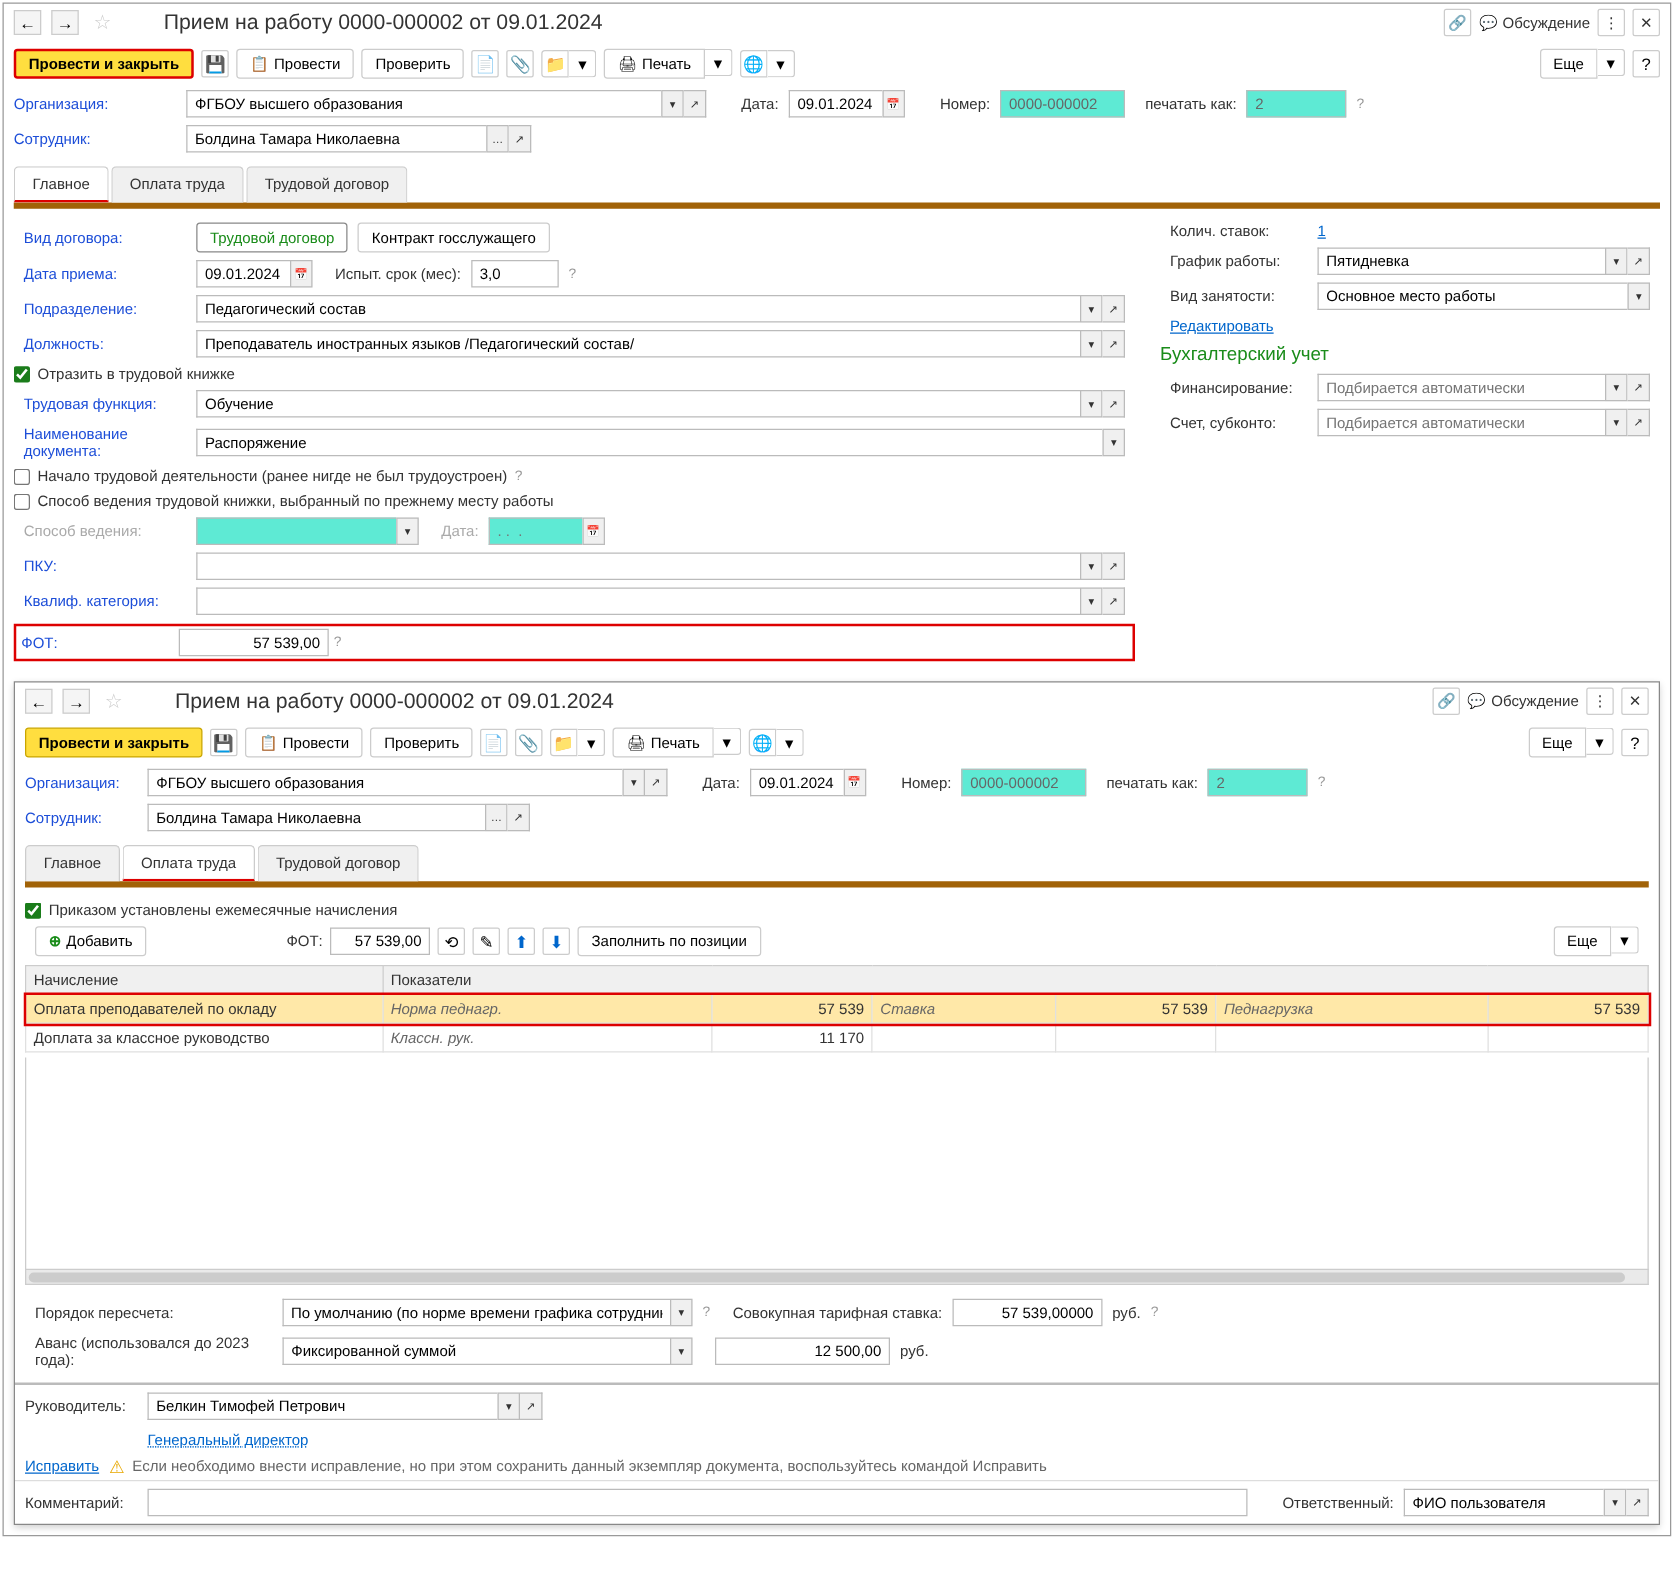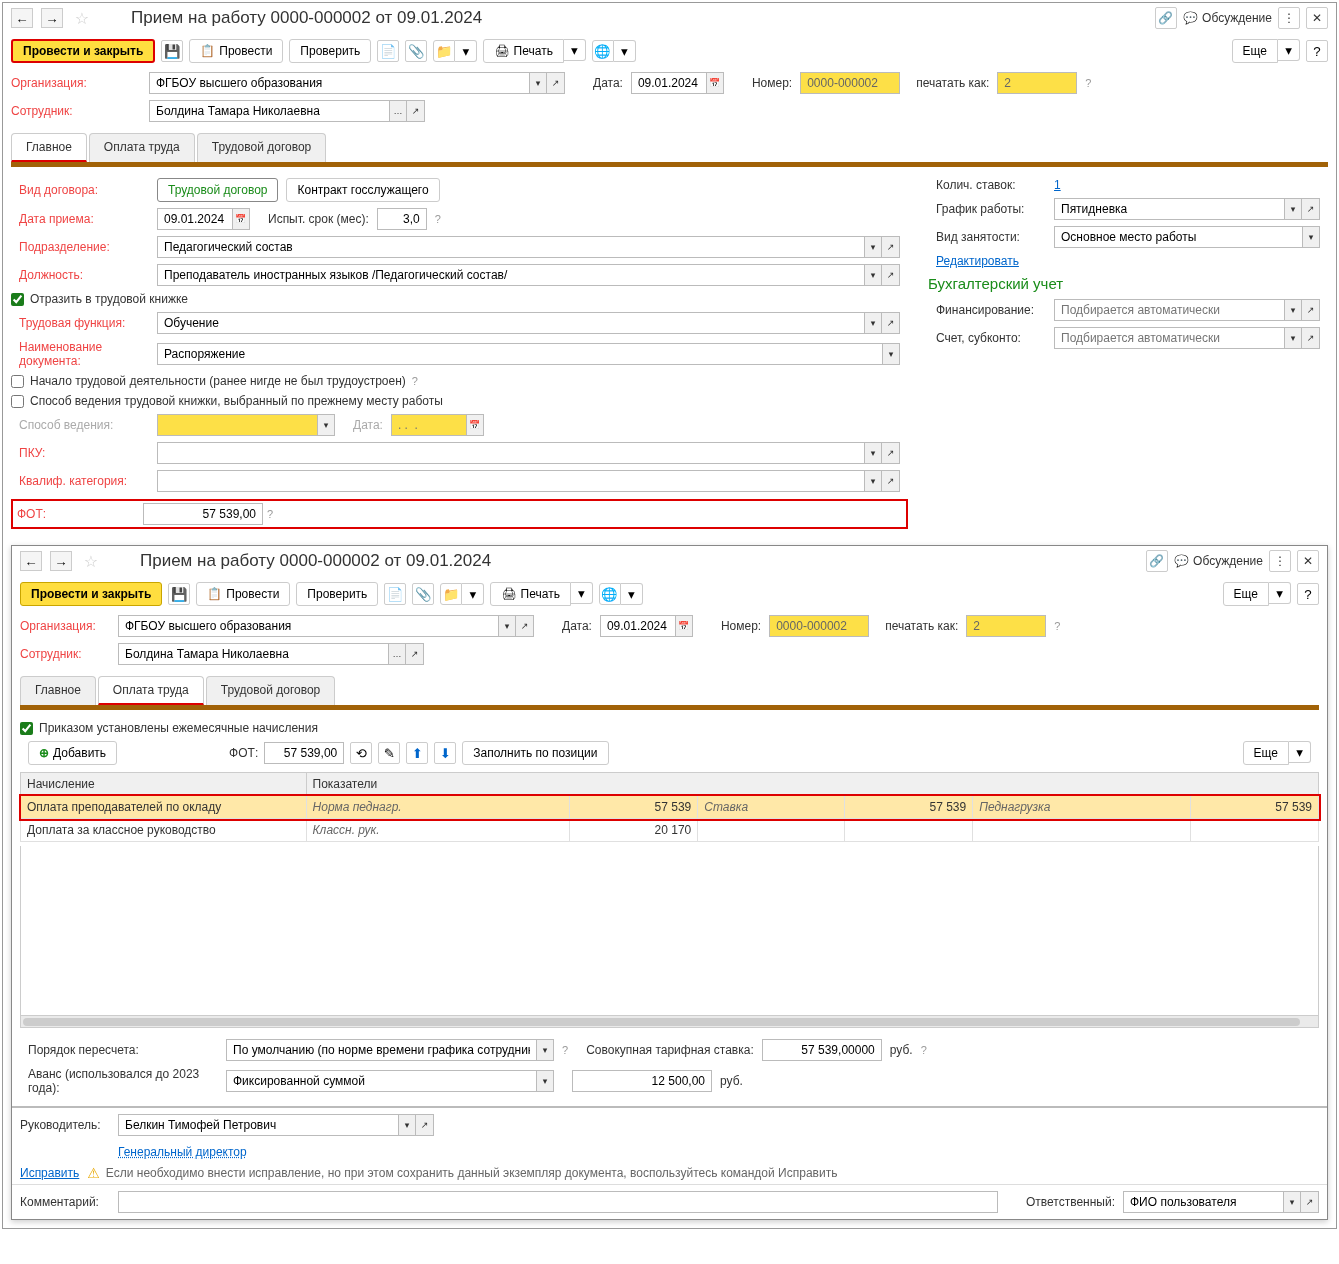--- a/index.html
+++ b/index.html
@@ -13,24 +13,24 @@
 .icon-btn { width: 22px; height: 22px; border: 1px solid #ccc; background: #fff; display: inline-flex; align-items: center; justify-content: center; cursor: pointer; border-radius: 2px; }
 .toolbar { display: flex; align-items: center; padding: 6px 8px; gap: 6px; }
 .btn { border: 1px solid #ccc; background: #fff; padding: 4px 10px; cursor: pointer; border-radius: 3px; font-size: 12px; display: inline-flex; align-items: center; gap: 4px; height: 24px; }
 .btn-yellow { background: #ffde3f; border: 1px solid #c9a500; font-weight: bold; }
 .btn-yellow-hl { background: #ffde3f; border: 2px solid #d00; font-weight: bold; }
 .btn-group { display: flex; }
 .btn-group .btn, .btn-group .icon-btn { border-radius: 0; }
 .btn-group .btn:first-child, .btn-group .icon-btn:first-child { border-radius: 3px 0 0 3px; }
 .btn-group .btn:last-child, .btn-group .icon-btn:last-child { border-radius: 0 3px 3px 0; border-left: none; }
 .form-row { display: flex; align-items: center; padding: 3px 8px; gap: 8px; }
-.label { width: 130px; color: #ef4444; }
+.label { width: 130px; color: #1d4ed8; }
 .label-sm { display: inline-block; }
 .input { border: 1px solid #bbb; padding: 3px 6px; height: 22px; font-size: 12px; background: #fff; }
-.input-ro { background: #fde047; color: #666; }
+.input-ro { background: #5eead4; color: #666; }
 .input-combo { display: flex; }
 .input-combo .input { border-right: none; }
 .combo-btn { width: 18px; height: 22px; border: 1px solid #bbb; background: #f0f0f0; display: inline-flex; align-items: center; justify-content: center; font-size: 9px; cursor: pointer; }
 .combo-btn + .combo-btn { border-left: none; }
 .tabs { display: flex; border-bottom: 5px solid #a16207; margin: 8px 8px 0 8px; }
 .tab { padding: 6px 14px; border: 1px solid #ccc; border-bottom: none; background: #f0f0f0; cursor: pointer; margin-right: 2px; border-radius: 4px 4px 0 0; }
 .tab.active { background: #fff; position: relative; top: 1px; }
 .tab.active.underline { border-bottom: 2px solid #d00; top: 0; }
 .tab-content { padding: 8px; }
 .two-col { display: flex; gap: 20px; }
@@ -145,21 +145,21 @@
           <button class="toggle-btn active">Трудовой договор</button>
           <button class="toggle-btn">Контракт госслужащего</button>
         </div>
         <div class="form-row">
             <span class="label">Дата приема:</span>
           <div class="input-combo">
               <input class="input" style="width: 75px;" value="09.01.2024">
               <span class="combo-btn">📅</span>
             </div>
           <span style="margin-left:10px">Испыт. срок (мес):</span>
-          <input class="input" style="width: 50px; text-align: right;" value="3,0">
+          <input class="input" style="width: 70px; text-align: left;" value="3,0">
           <span class="help-q">?</span>
         </div>
         <div class="form-row">
             <span class="label">Подразделение:</span>
           <div class="input-combo" style="flex:1">
               <input class="input" style="flex: 1 1 0%;" value="Педагогический состав">
               <span class="combo-btn">▾</span>
               <span class="combo-btn">↗</span>
             </div>
         </div>
@@ -391,21 +391,21 @@
             <td class="italic">Норма педнагр.</td>
             <td class="num-right">57 539</td>
             <td class="italic">Ставка</td>
             <td class="num-right">57 539</td>
             <td class="italic">Педнагрузка</td>
             <td class="num-right">57 539</td>
           </tr>
           <tr>
             <td>Доплата за классное руководство</td>
             <td class="italic">Классн. рук.</td>
-            <td class="num-right">20 170</td>
+            <td class="num-right">11 170</td>
             <td class="italic"></td>
             <td class="num-right"></td>
             <td class="italic"></td>
             <td class="num-right"></td>
           </tr>
         </tbody>
       </table>
       <div style="height:170px;border:1px solid #ccc;border-top:none"></div>
       <div style="height:12px;background:#eaeaea;border:1px solid #ccc;border-top:none;position:relative">
           <div style="position:absolute;left:2px;top:2px;right:18px;height:8px;background:#ccc;border-radius:4px"></div>

